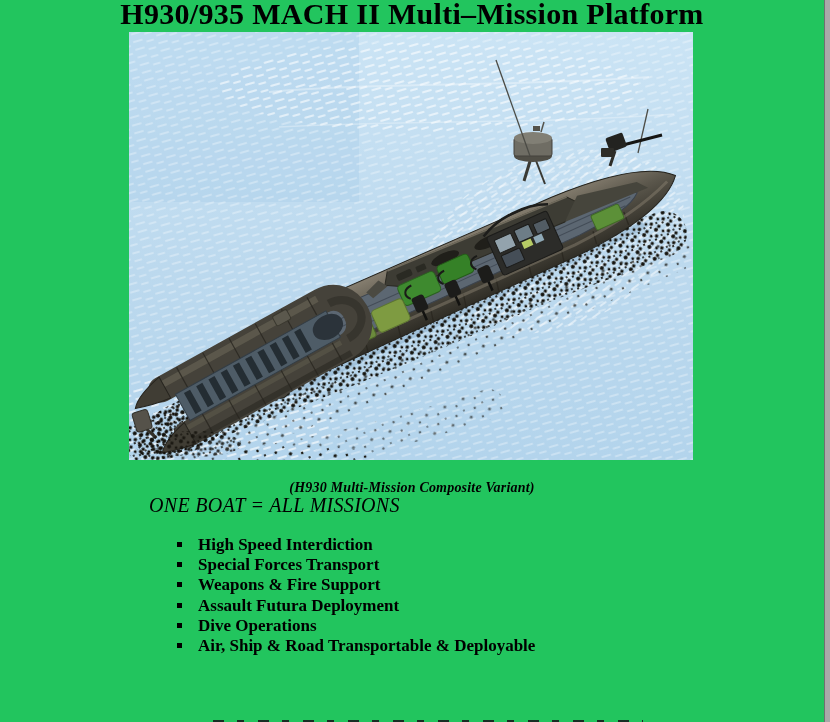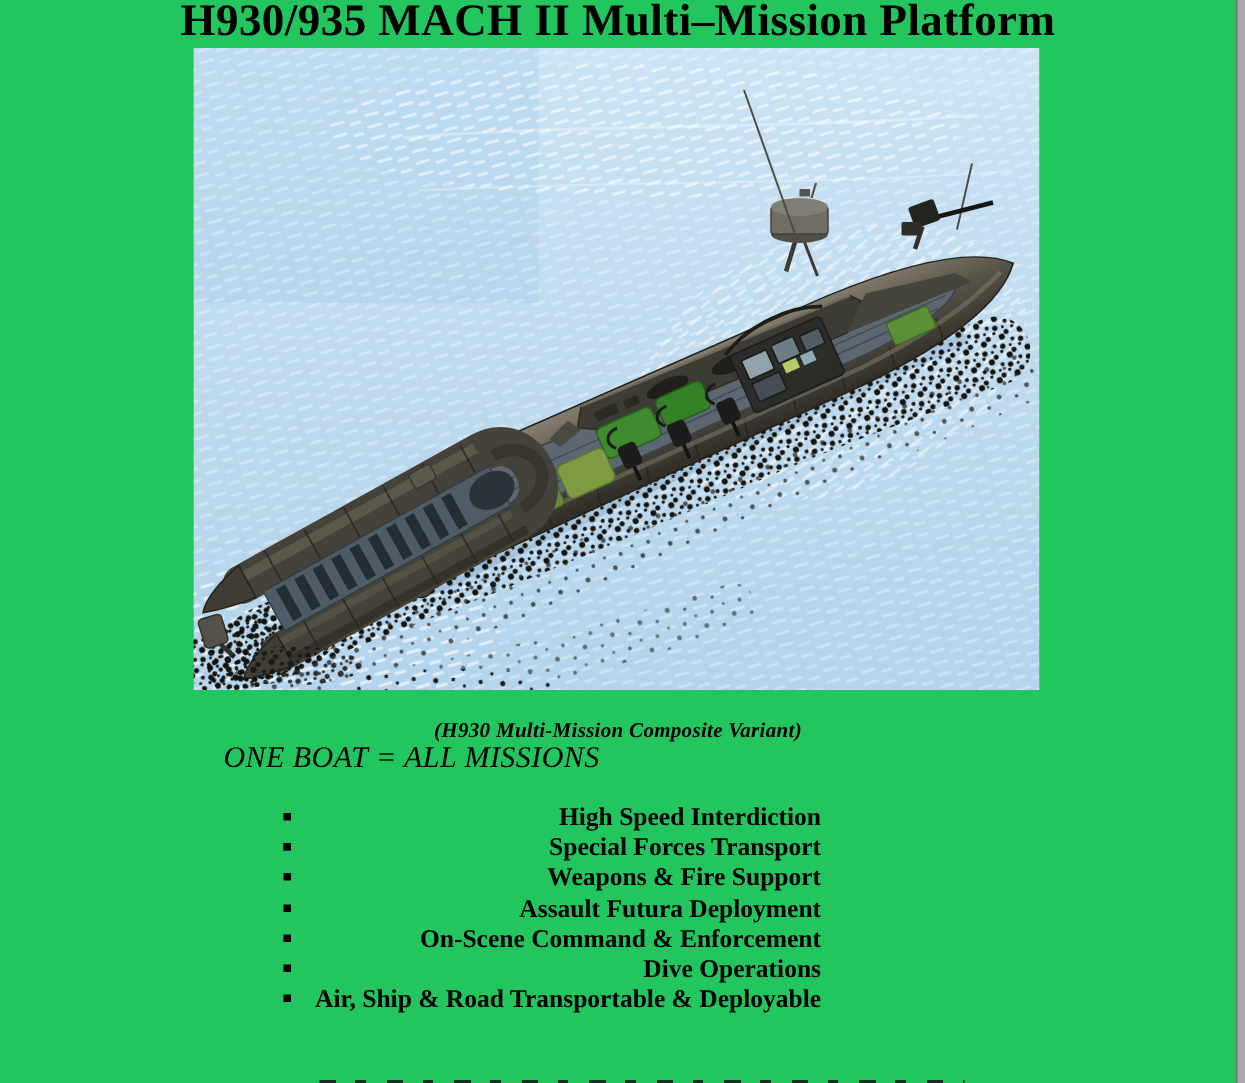--- a/index.html
+++ b/index.html
@@ -6,21 +6,21 @@
   #page{position:relative;width:830px;height:722px;background:#22c55e;overflow:hidden;
         font-family:"Liberation Serif","DejaVu Serif",serif;color:#000;}
   .title{position:absolute;left:0;right:6px;top:-3px;text-align:center;
          font-size:30px;line-height:34px;font-weight:bold;letter-spacing:.3px;white-space:nowrap;}
   figure.illustration{position:absolute;left:129px;top:32px;width:564px;height:428px;margin:0;padding:0;}
   figure.illustration svg{display:block;}
   .caption{position:absolute;left:0;width:824px;top:479px;text-align:center;
            font-size:14px;line-height:18px;font-weight:bold;font-style:italic;letter-spacing:.2px;}
   .heading{position:absolute;left:149px;top:492px;font-size:20px;line-height:26px;
            font-weight:normal;font-style:italic;letter-spacing:.3px;white-space:nowrap;}
-  ul.missions{position:absolute;left:188px;top:535px;margin:0;padding:0;list-style:none;text-align:right;}
+  ul.missions{position:absolute;left:176px;top:535px;margin:0;padding:0;list-style:none;}
   ul.missions li{position:relative;padding-left:22px;font-size:17px;line-height:20.2px;
                  font-weight:bold;white-space:nowrap;}
   ul.missions .sq{position:absolute;left:1px;top:7px;width:5px;height:5px;background:#000;}
   .clipped-line{position:absolute;left:213px;top:719.5px;width:430px;height:3px;opacity:.85;
      background:repeating-linear-gradient(90deg,#15151a 0 11px,transparent 11px 24px,
                 #15151a 24px 31px,transparent 31px 45px);}
   .window-edge{position:absolute;right:0;top:0;width:5px;height:100%;
                background:#a9a9a9;border-left:1.5px solid #707070;}
 </style>
 </head>
@@ -191,21 +191,20 @@
   <div class="caption">(H930 Multi-Mission Composite Variant)</div>
 
   <div class="heading">ONE BOAT = ALL MISSIONS</div>
 
   <ul class="missions">
     <li><span class="sq"></span><span>High Speed Interdiction</span></li>
     <li><span class="sq"></span></li>
     <li><span class="sq"></span><span>Special Forces Transport</span></li>
     <li><span class="sq"></span><span>Weapons &amp; Fire Support</span></li>
     <li><span class="sq"></span><span>Assault Futura Deployment</span></li>
-    <li><span class="sq"></span><span>On-Scene Command &amp; Enforcement</span></li>
     <li><span class="sq"></span><span>Dive Operations</span></li>
     <li><span class="sq"></span><span>Air, Ship &amp; Road Transportable &amp; Deployable</span></li>
   </ul>
 
   <div class="clipped-line"></div>
 
   <div class="window-edge"></div>
 </div>
 
 </body></html>

